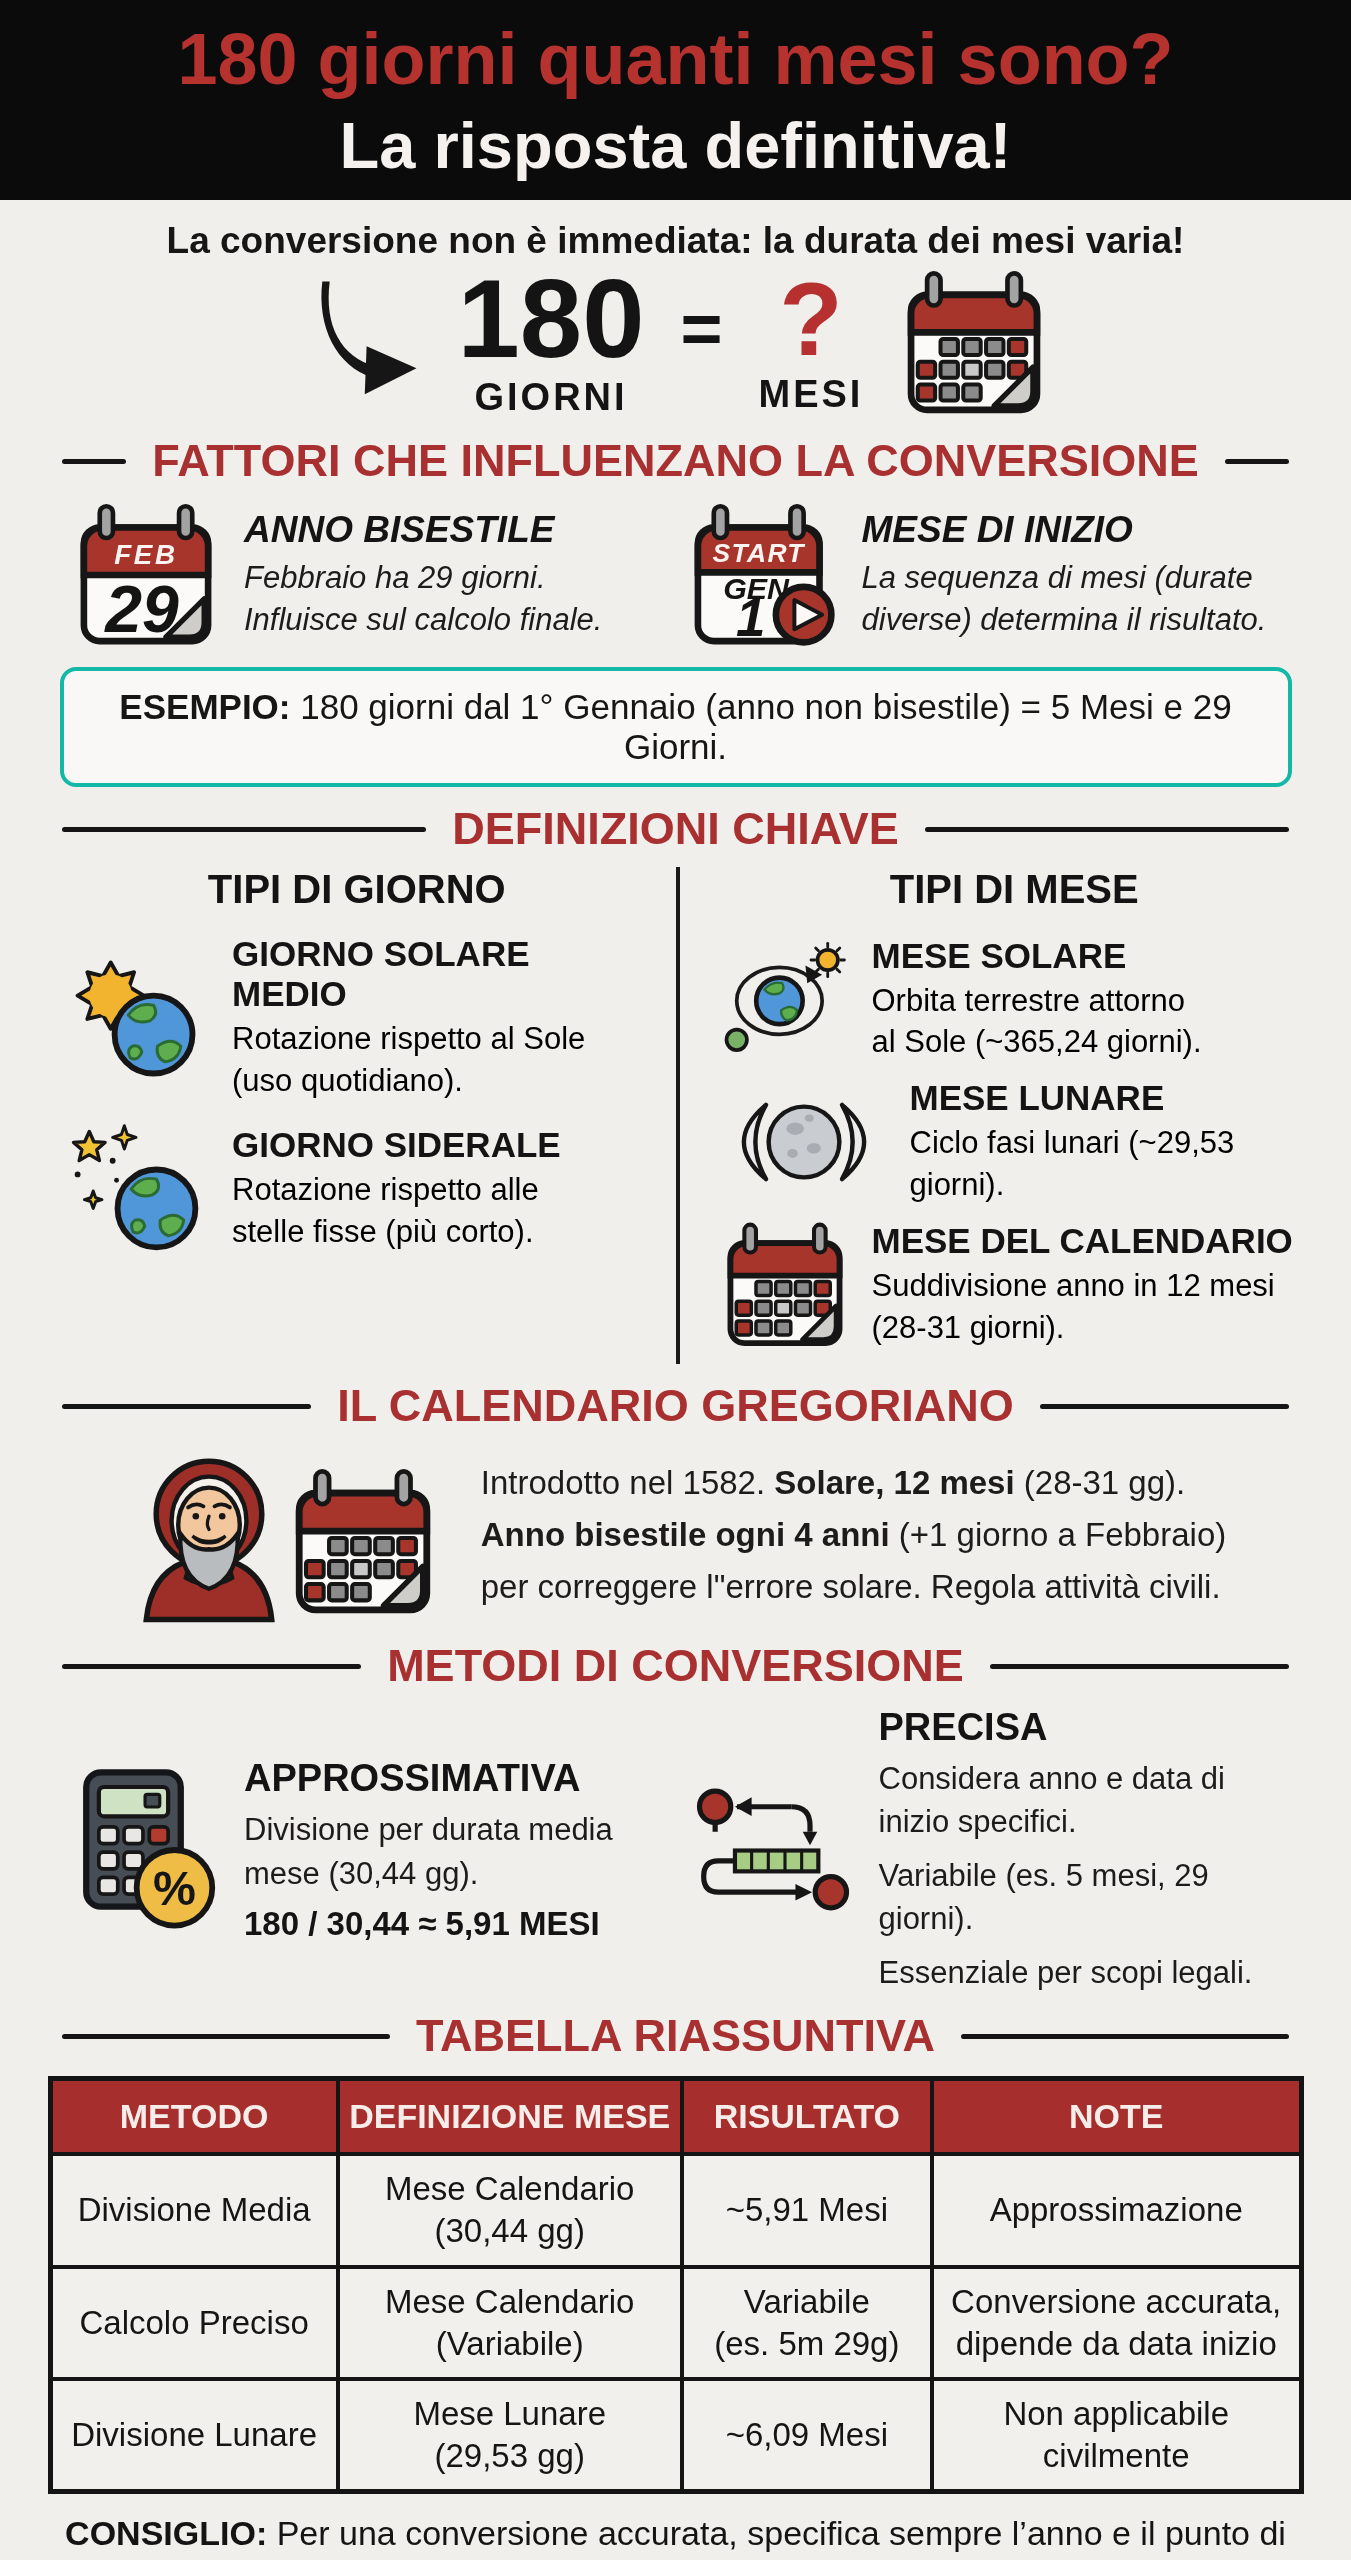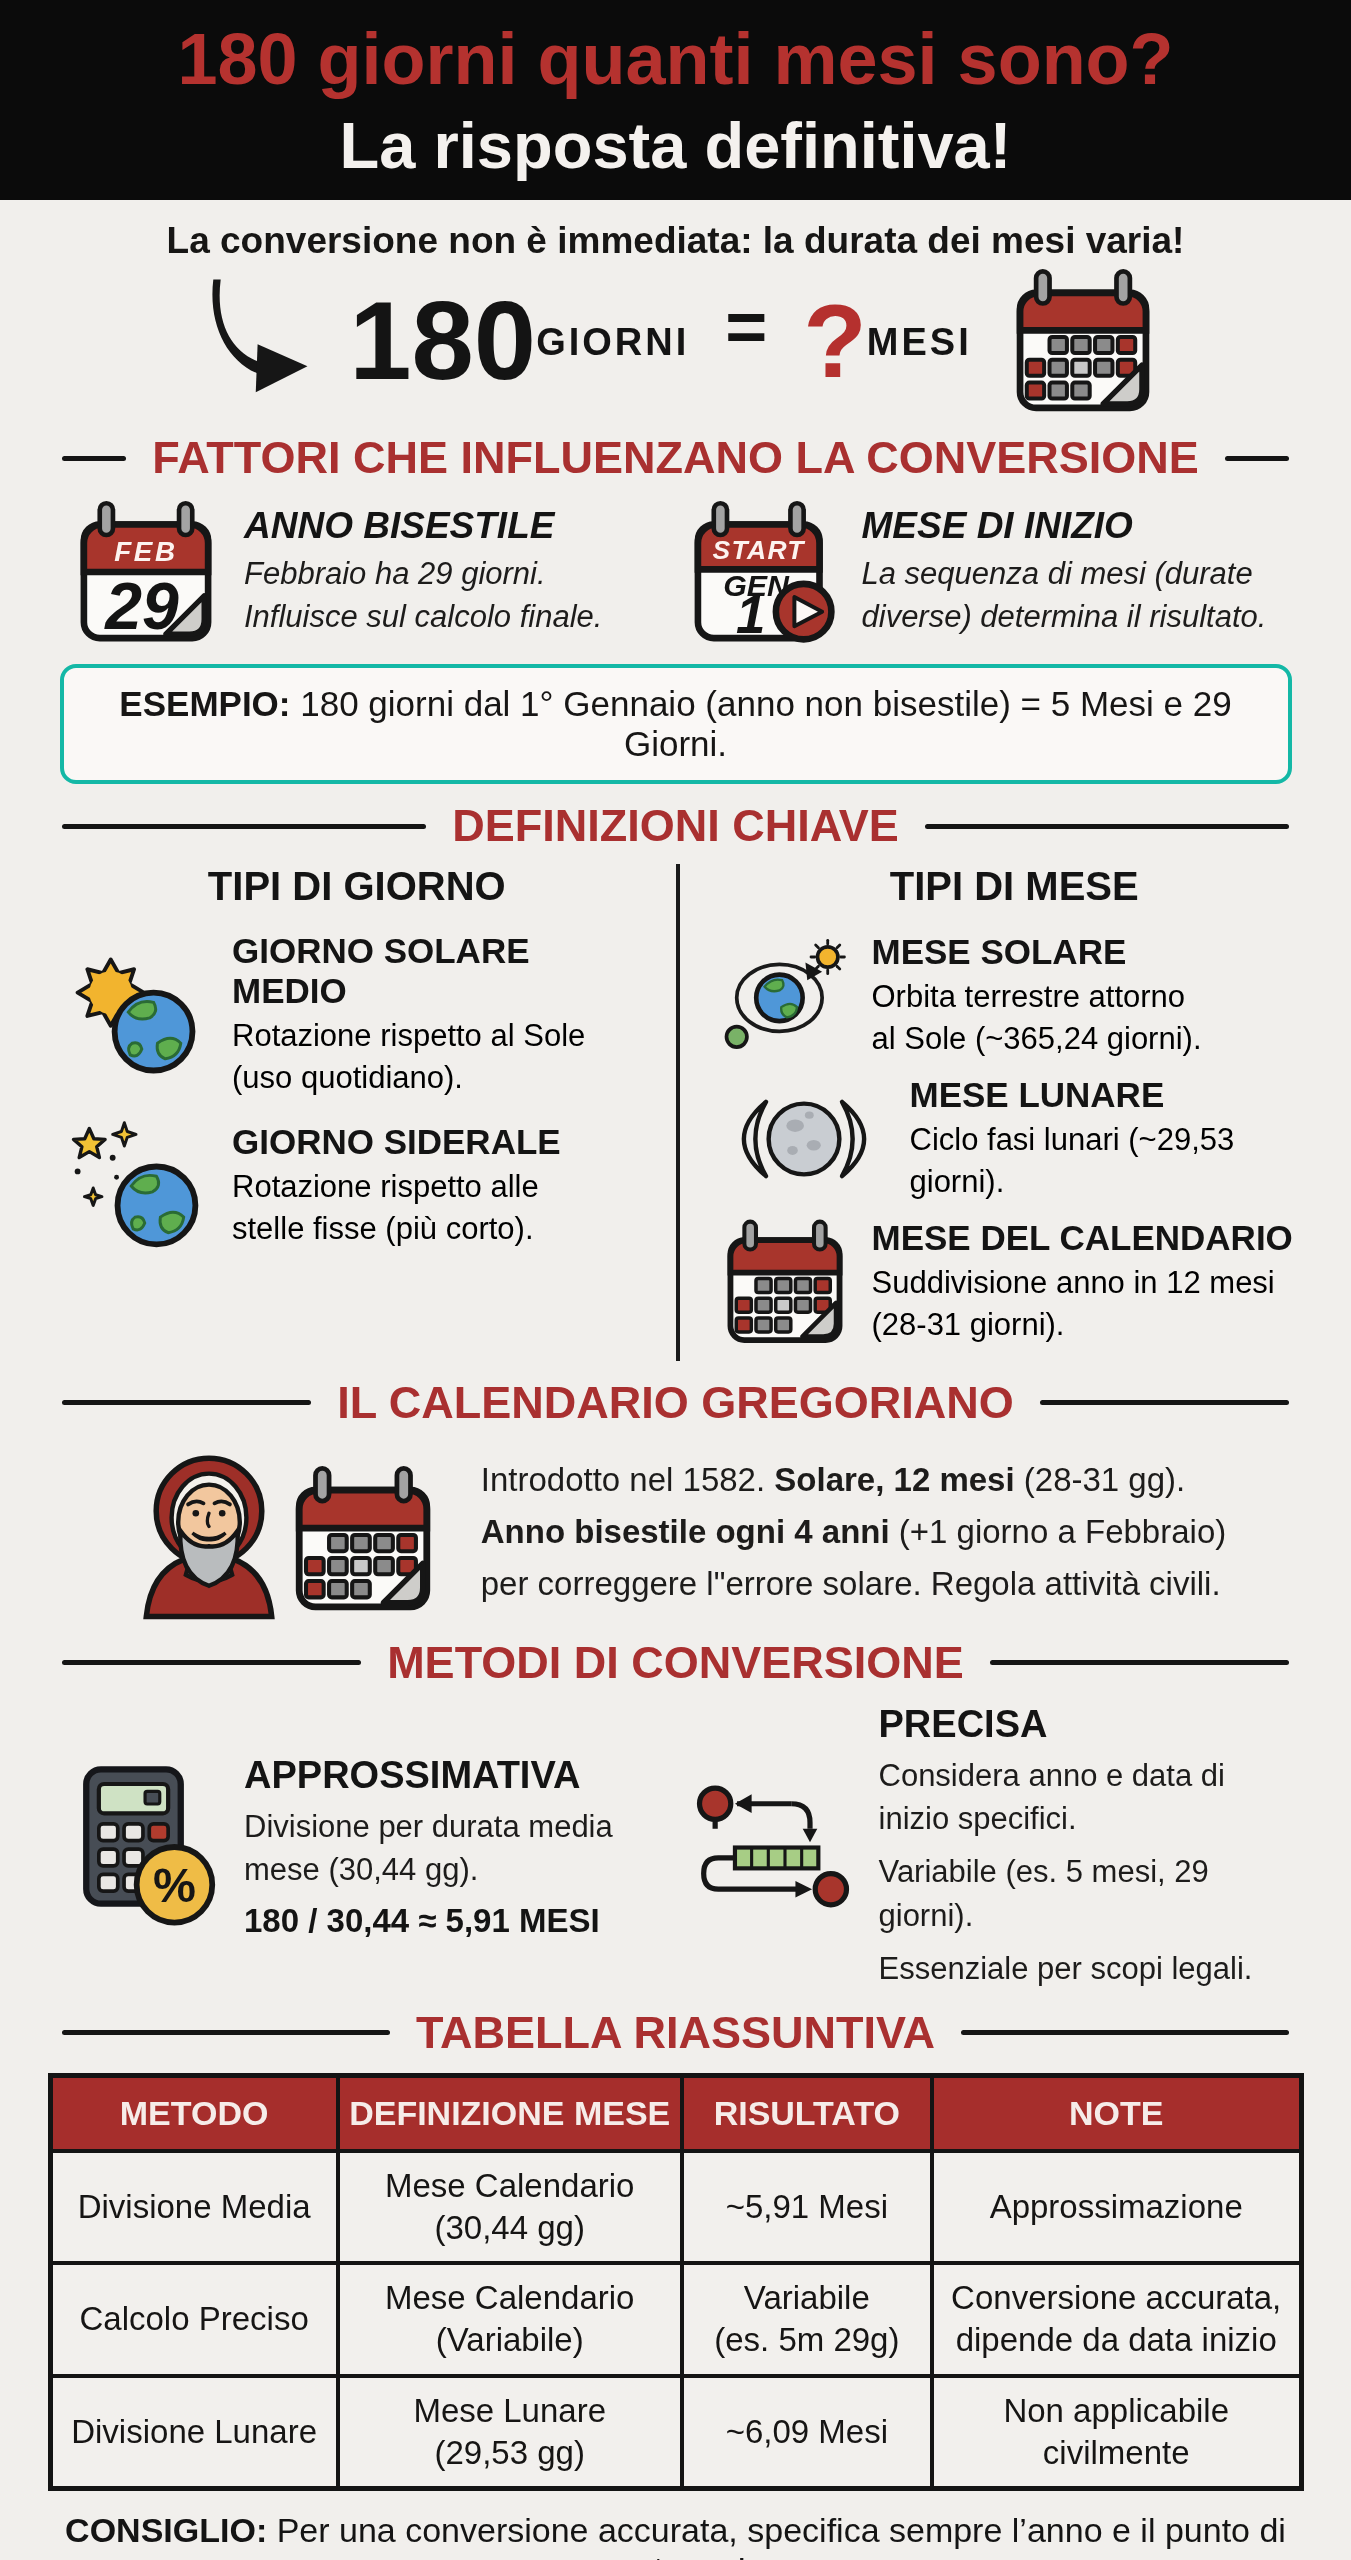--- a/index.html
+++ b/index.html
@@ -22,21 +22,21 @@
     flex:0 0 auto;
   }
   .main-title { color:#b5322f; font-size:72px; font-weight:bold; letter-spacing:0px; }
   .main-subtitle { color:#f4f1ee; font-size:65px; font-weight:bold; }
 
   
   .intro-lead { margin-top:20px; text-align:center; font-size:37px; font-weight:bold; color:#171615; }
   .equation-row {
     margin-top:4px; display:flex; align-items:center; justify-content:center; gap:36px;
   }
-  .num-col { display:flex; align-items:center; }
+  .num-col { display:flex; flex-direction:column; align-items:center; }
   .big-num { font-size:112px; font-weight:bold; line-height:0.95; color:#141414; }
   .num-label { font-size:38px; font-weight:bold; letter-spacing:3px; margin-top:4px; color:#141414; }
   .big-q { font-size:104px; font-weight:bold; line-height:0.95; color:#b5302e; }
   .equals { font-size:72px; font-weight:bold; color:#141414; padding-bottom:30px; }
   .arrow-svg { width:120px; height:120px; margin-bottom:14px; }
   .cal-svg-top { width:150px; height:150px; }
 
   
   .sec-head { display:flex; align-items:center; gap:26px; margin:16px 62px 0 62px; flex:0 0 auto;}
   .sec-head .line { flex:1; height:5px; background:#151515; border-radius:3px; }

